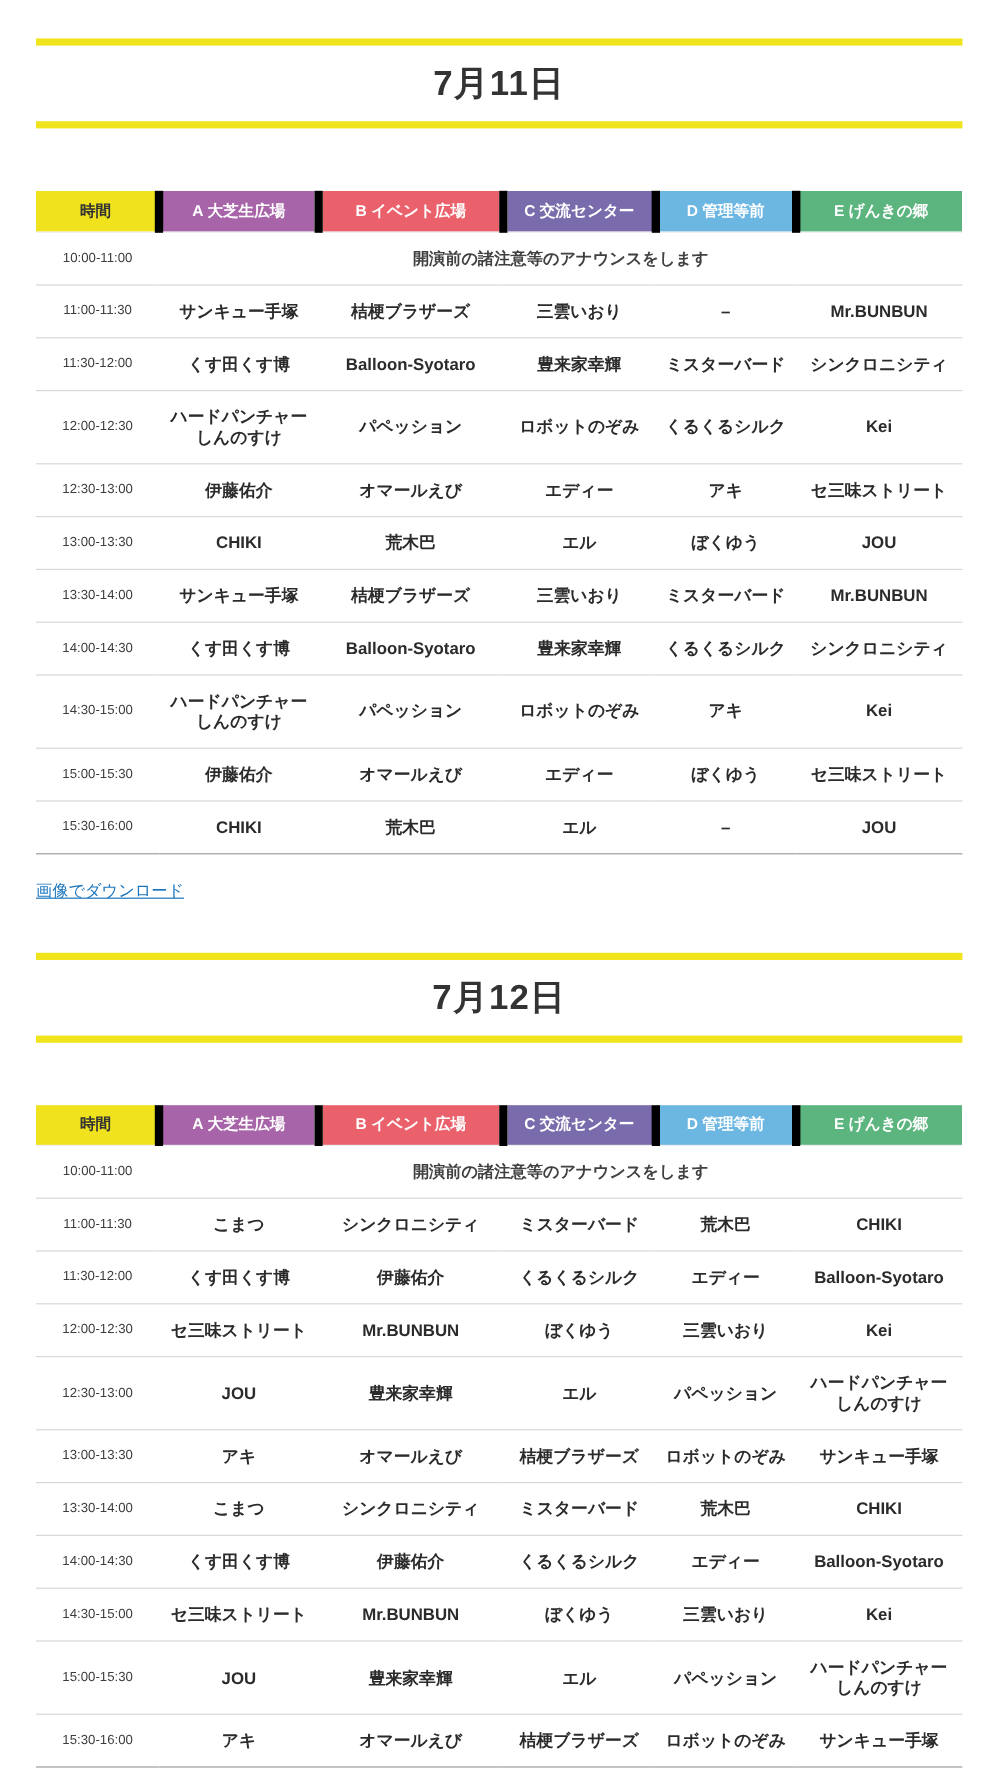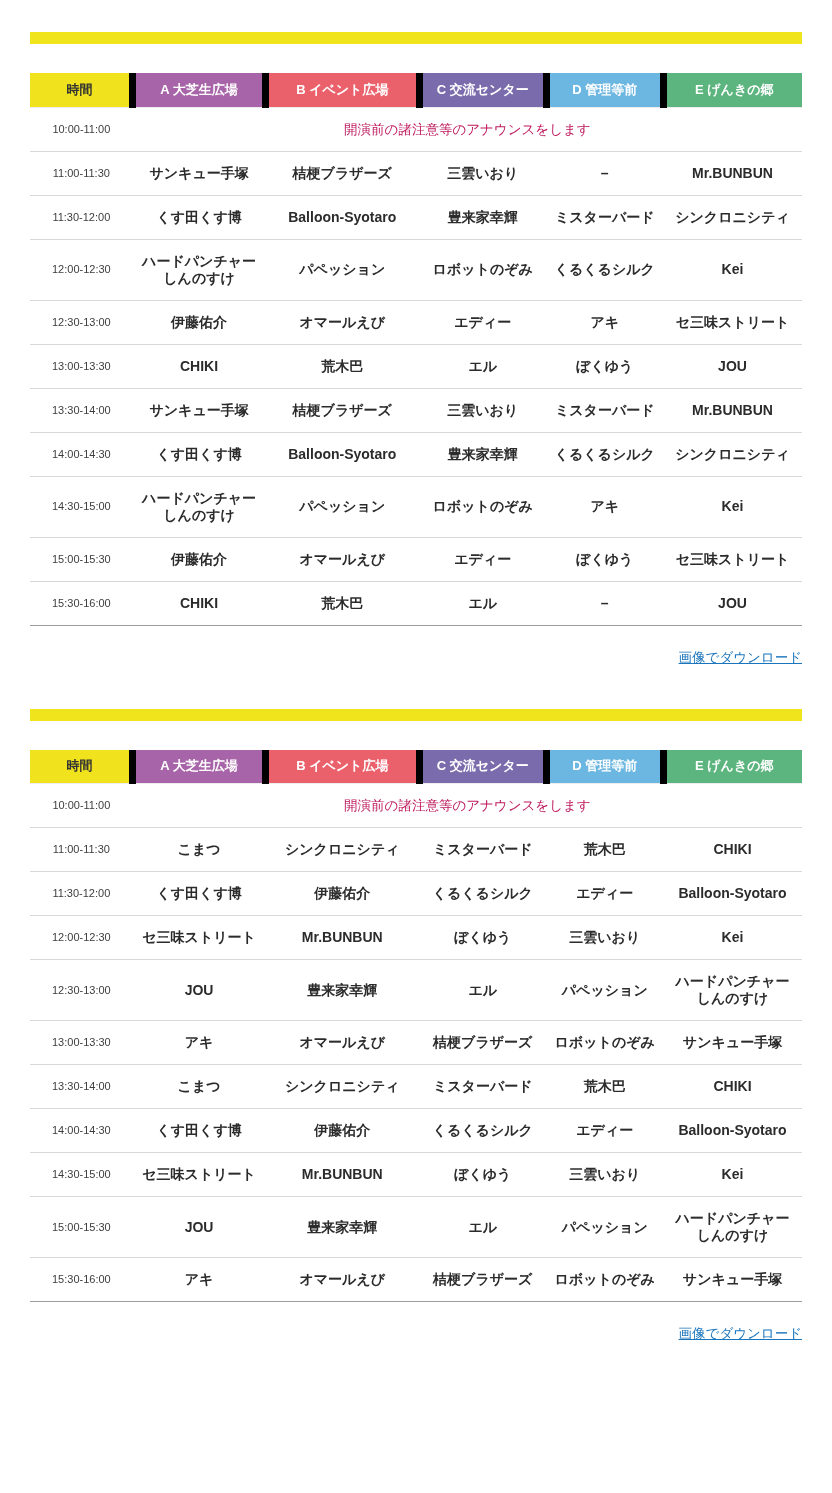--- a/index.html
+++ b/index.html
@@ -25,21 +25,21 @@
     color: #333333;
     text-align: center;
     letter-spacing: 1px;
     margin: 15px 0 14px 0;
     line-height: 34px;
   }
   table.schedule {
     width: 100%;
     border-collapse: collapse;
     table-layout: fixed;
-    margin-top: 29px;
+    margin-top: 52px;
   }
   col.col-time { width: 13.3%; }
   col.col-a    { width: 17.2%; }
   col.col-b    { width: 19.9%; }
   col.col-c    { width: 16.5%; }
   col.col-d    { width: 15.1%; }
   col.col-e    { width: 18.0%; }
   thead th {
     height: 34px;
     font-size: 13px;
@@ -67,41 +67,41 @@
     font-weight: 400;
     color: #3d3d3d;
   }
   td.name-cell {
     font-size: 14px;
     font-weight: 700;
     color: #2b2b2b;
   }
   td.announce-cell {
     font-size: 13.5px;
-    font-weight: 400;
-    color: #be185d;
+    font-weight: 700;
+    color: #404040;
   }
   .download-row {
-    text-align: right;
     margin: 22px 0 42px 0;
   }
   .download-link {
     color: #1b75bc;
     font-size: 13.5px;
     text-decoration: underline;
     cursor: pointer;
   }
 </style>
 </head>
 <body>
 
 <div class="page">
 
   <section class="day-section">
     <div class="rule"></div>
+    <h1 class="day-title">7月11日</h1>
     <div class="rule"></div>
 
     <table class="schedule">
       <colgroup>
         <col class="col-time">
           <col class="col-a">
           <col class="col-b">
         <col class="col-c">
           <col class="col-d">
           <col class="col-e">
@@ -206,20 +206,21 @@
         </tbody>
     </table>
 
     <div class="download-row">
       <a href="#" class="download-link">画像でダウンロード</a>
     </div>
   </section>
 
   <section class="day-section">
     <div class="rule"></div>
+    <h1 class="day-title">7月12日</h1>
     <div class="rule"></div>
 
     <table class="schedule">
       <colgroup>
         <col class="col-time">
           <col class="col-a">
           <col class="col-b">
         <col class="col-c">
           <col class="col-d">
           <col class="col-e">

